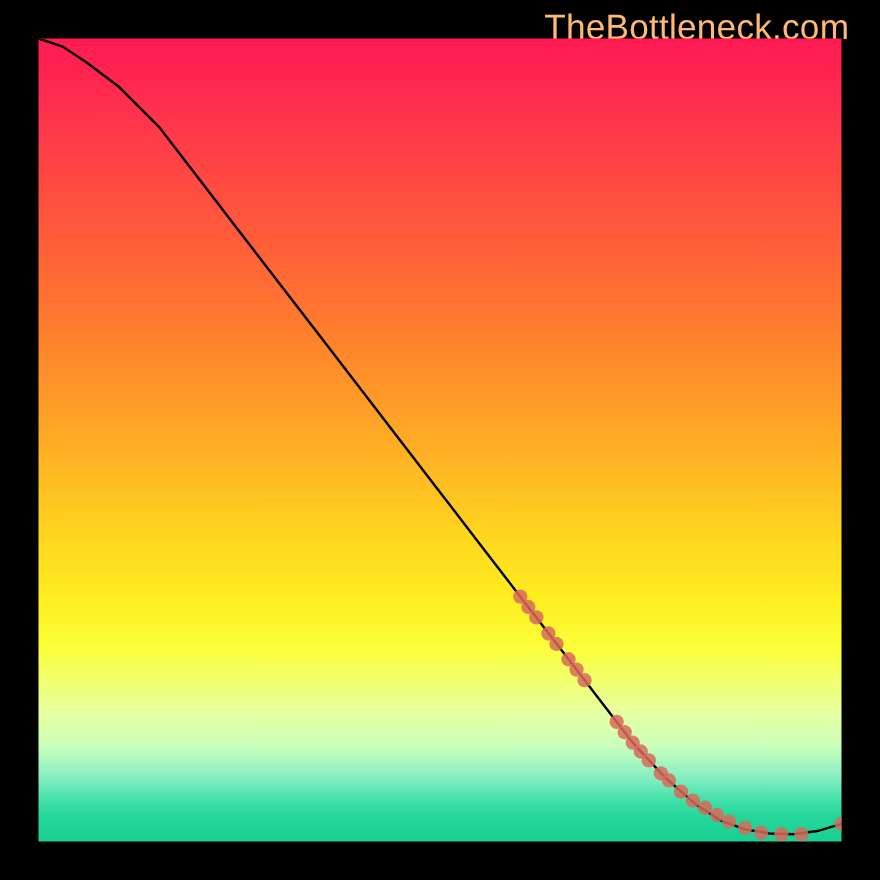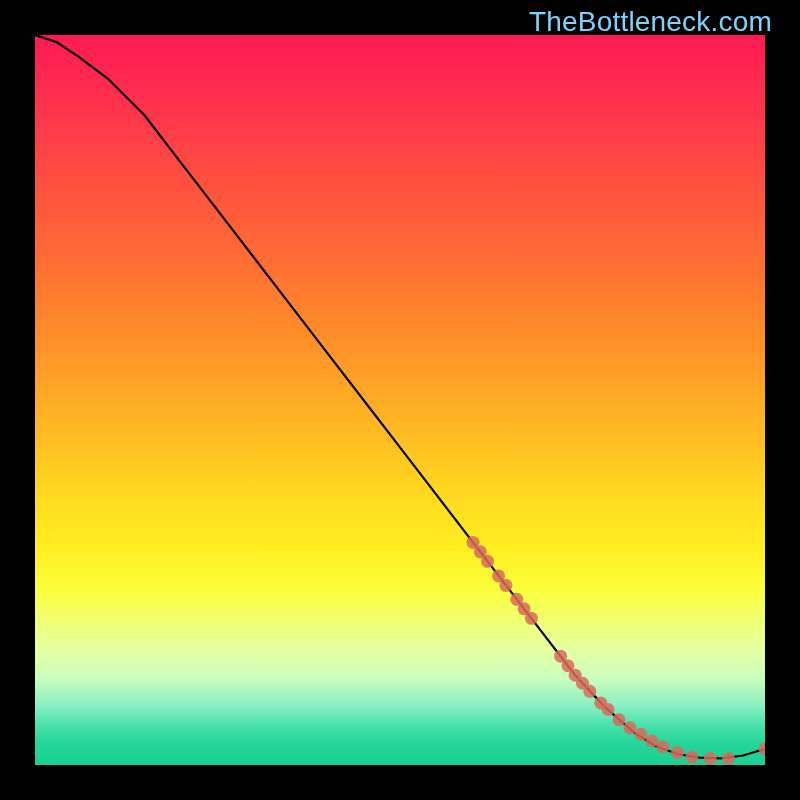--- a/index.html
+++ b/index.html
@@ -41,22 +41,22 @@
       #86eec2 92%,
       #3fe0a7 95%,
       #24d69a 97%,
       #1bcf94 100%
     );
   }
   .watermark {
     position: absolute;
     top: 6px;
     right: 28px;
-    color: #7dd3fc;
-    font-size: 28px;
+    color: #fdba74;
+    font-size: 32px;
     font-weight: 400;
     letter-spacing: 0.2px;
     user-select: none;
   }
   svg.overlay {
     position: absolute;
     left: 0;
     top: 0;
     width: 730px;
     height: 730px;

